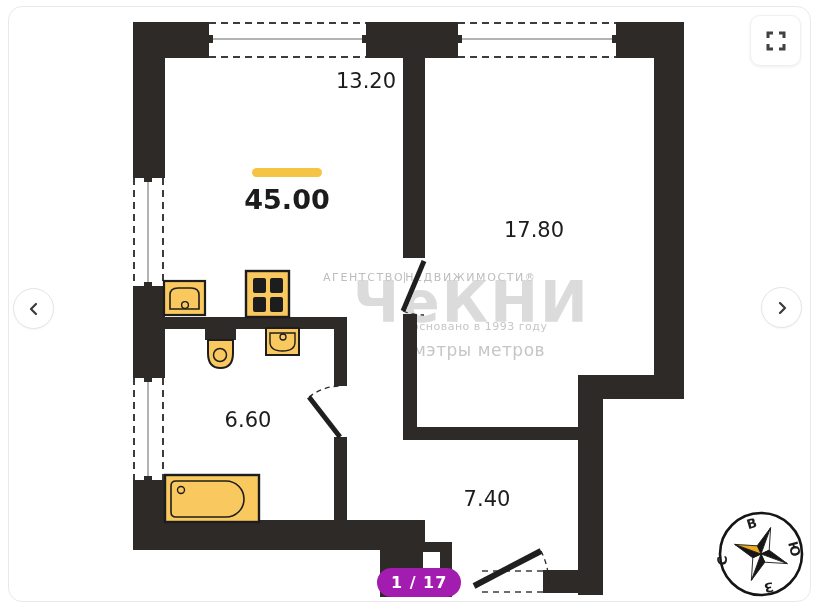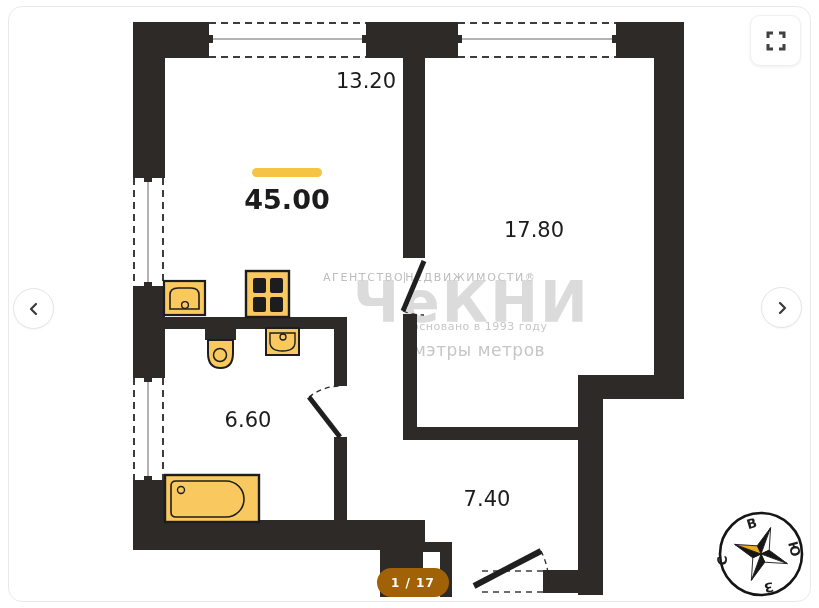--- a/index.html
+++ b/index.html
@@ -32,21 +32,21 @@
   
   .nav-btn{position:absolute;width:41px;height:41px;border-radius:50%;background:#fff;
     border:1px solid #e4e4e4;display:flex;align-items:center;justify-content:center;
     cursor:pointer;padding:0;box-shadow:0 1px 2px rgba(0,0,0,.04);}
   .nav-prev{left:13px;top:288px;}
   .nav-next{left:761px;top:287px;}
   .fs-btn{position:absolute;left:750px;top:15px;width:51px;height:51px;border-radius:10px;
     background:#fff;border:1px solid #f0f0f0;box-shadow:0 1px 3px rgba(0,0,0,.07);
     display:flex;align-items:center;justify-content:center;cursor:pointer;padding:0;}
   .page-pill{position:absolute;left:377px;top:568px;height:29px;padding:0 14px;
-    background:#a16207;border-radius:15px;color:#fff;font-size:12px;font-weight:bold;
+    background:#a21caf;border-radius:15px;color:#fff;font-size:16px;font-weight:bold;
     display:flex;align-items:center;letter-spacing:1px;}
 </style>
 </head>
 <body>
 
 <div class="card"></div>
 
 <svg class="plan" viewBox="0 0 819 608">
 
   <g fill="#2d2a28" shape-rendering="crispEdges">

